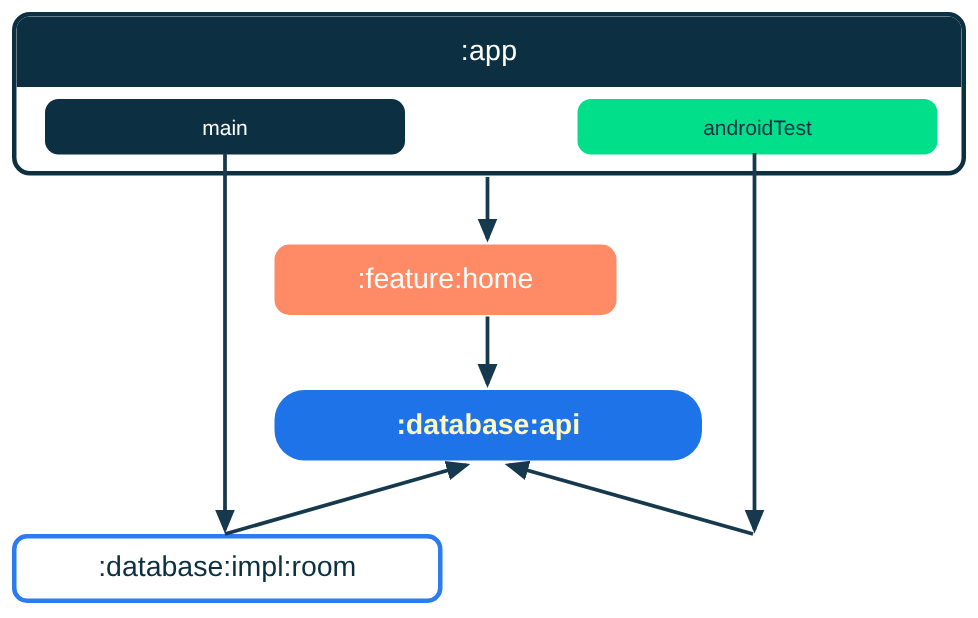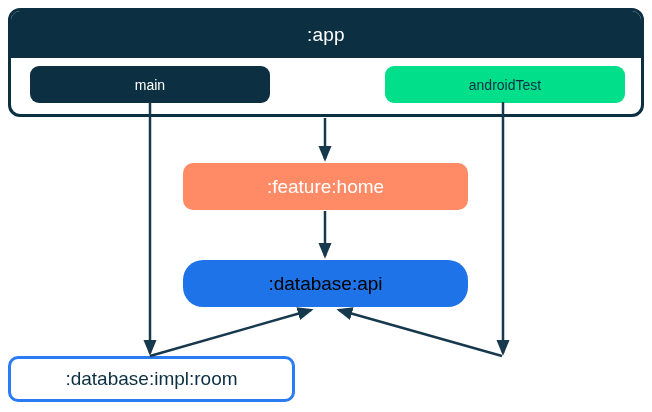--- a/index.html
+++ b/index.html
@@ -25,26 +25,26 @@
   }
   .pill{
     position:absolute;top:55px;width:240px;height:37px;
     border-radius:9px;display:flex;align-items:center;justify-content:center;
     font-size:14px;
   }
   .pill-main{left:19px;background:var(--navy,#0c3042);color:#ffffff;}
   .pill-androidtest{left:374px;background:var(--green,#01df8b);color:var(--navy,#0c3042);}
   
   .feature-home{
-    left:183px;top:163px;width:285px;height:47px;
+    left:183px;top:163px;width:228px;height:47px;
     background:var(--salmon,#ff8a66);border-radius:10px;color:#ffffff;font-size:19px;text-align:center;
   }
   .database-api{
     left:183px;top:260px;width:285px;height:47px;
-    background:var(--blue,#1e73e8);border-radius:20px;color:#000000;font-size:19px;
+    background:var(--blue,#1e73e8);border-radius:20px;color:#fef9c3;font-size:19px;font-weight:bold;
   }
   
   .impl-box{
     top:356px;height:46px;background:#ffffff;
     border:3px solid var(--boxblue,#2b7bf3);border-radius:10px;
     color:var(--navy,#0c3042);font-size:19px;
   }
   .impl-room{left:8px;width:287px;}
   .impl-mock{left:360px;width:283px;}
   

